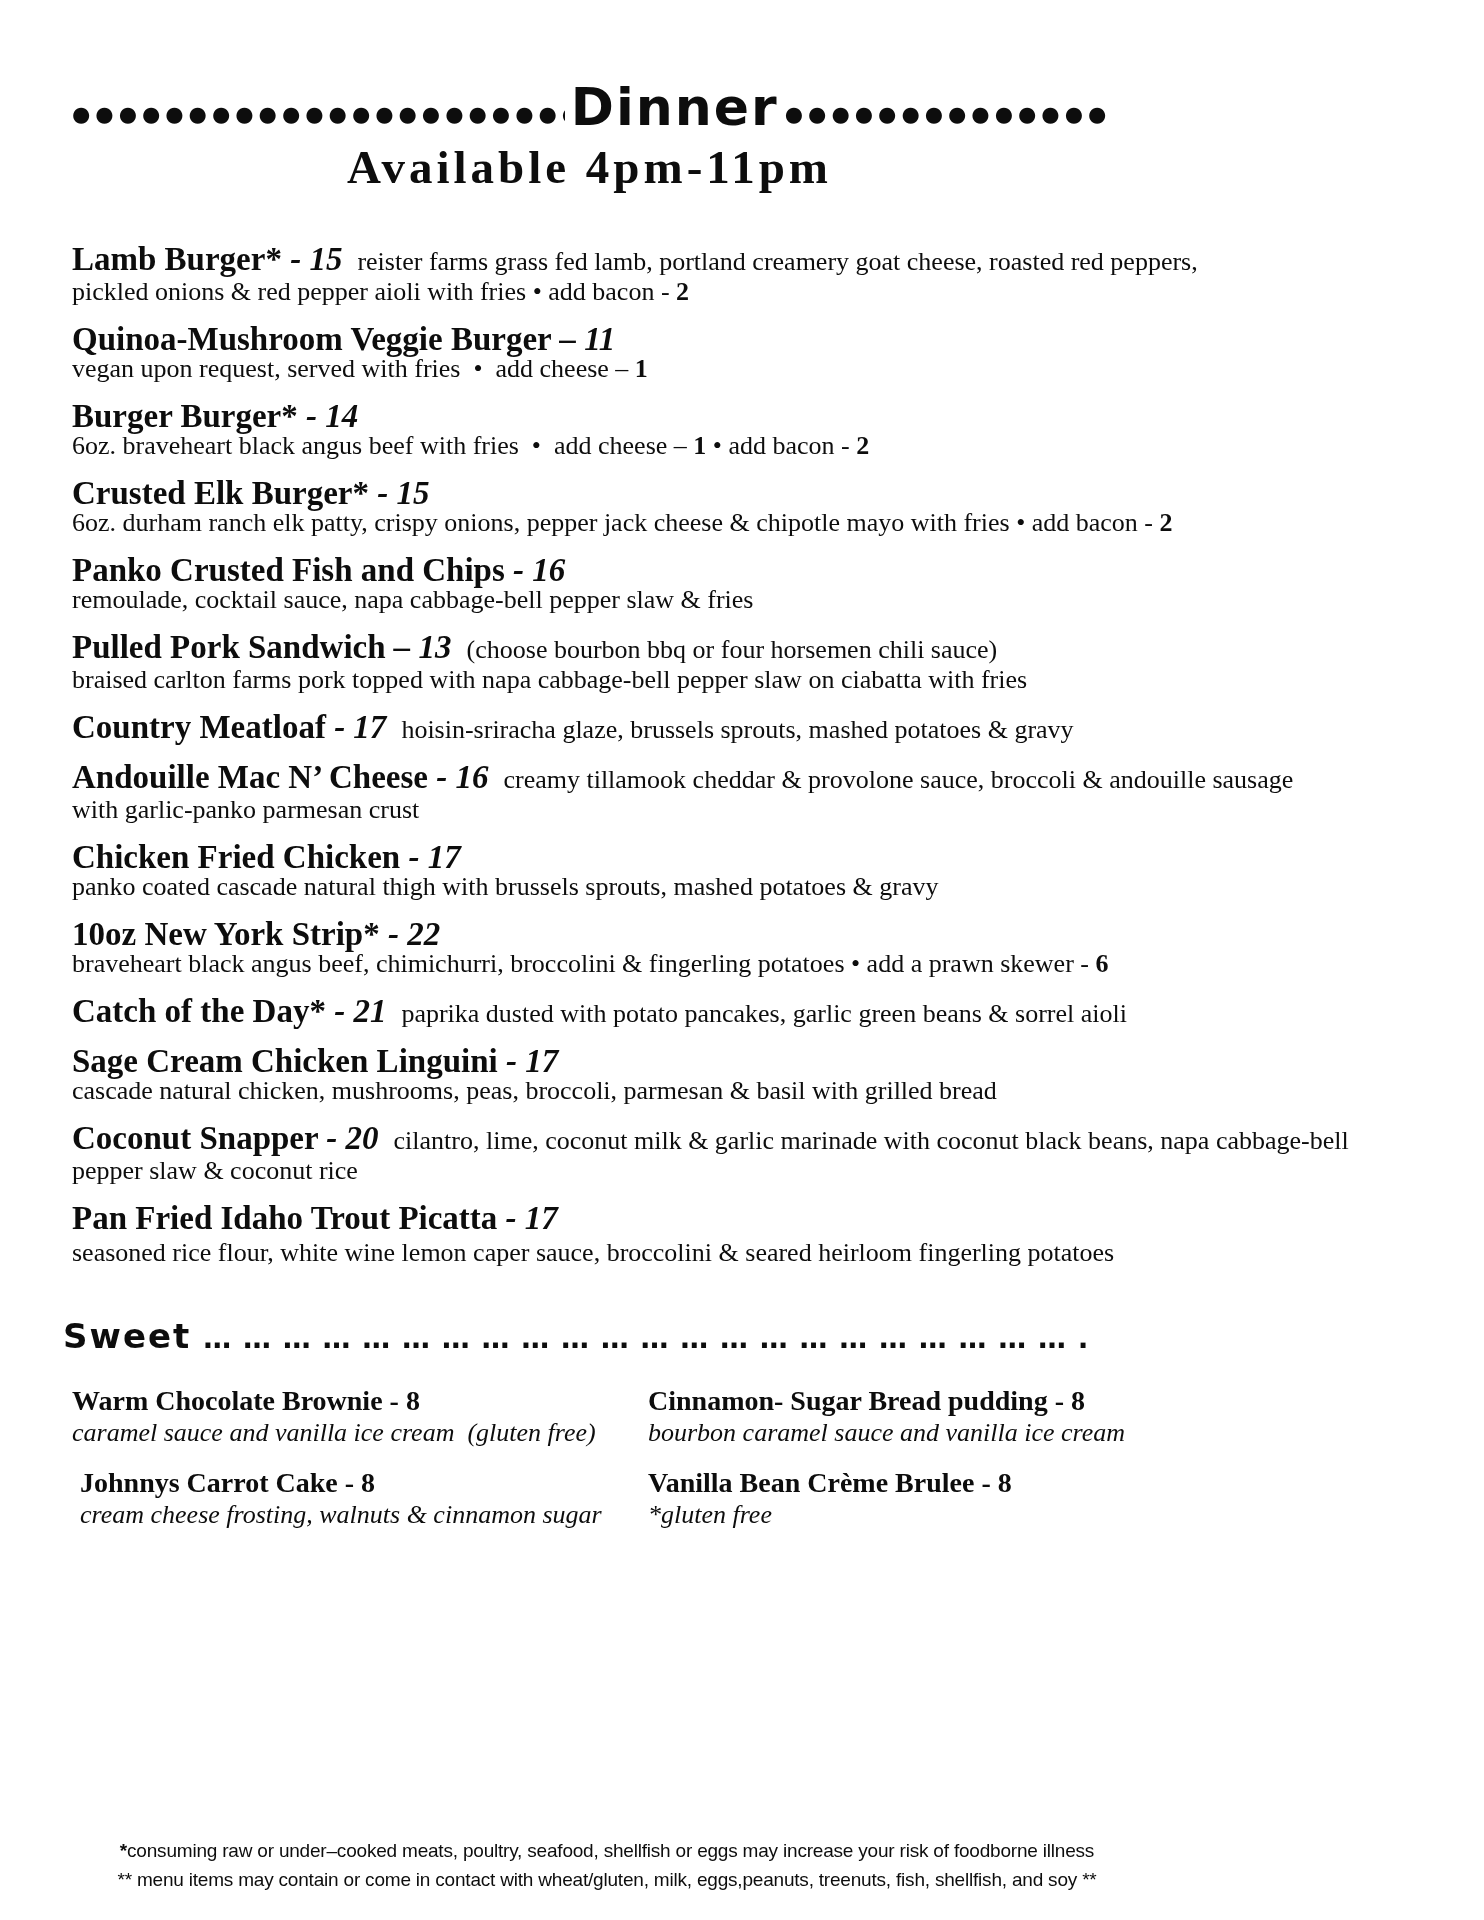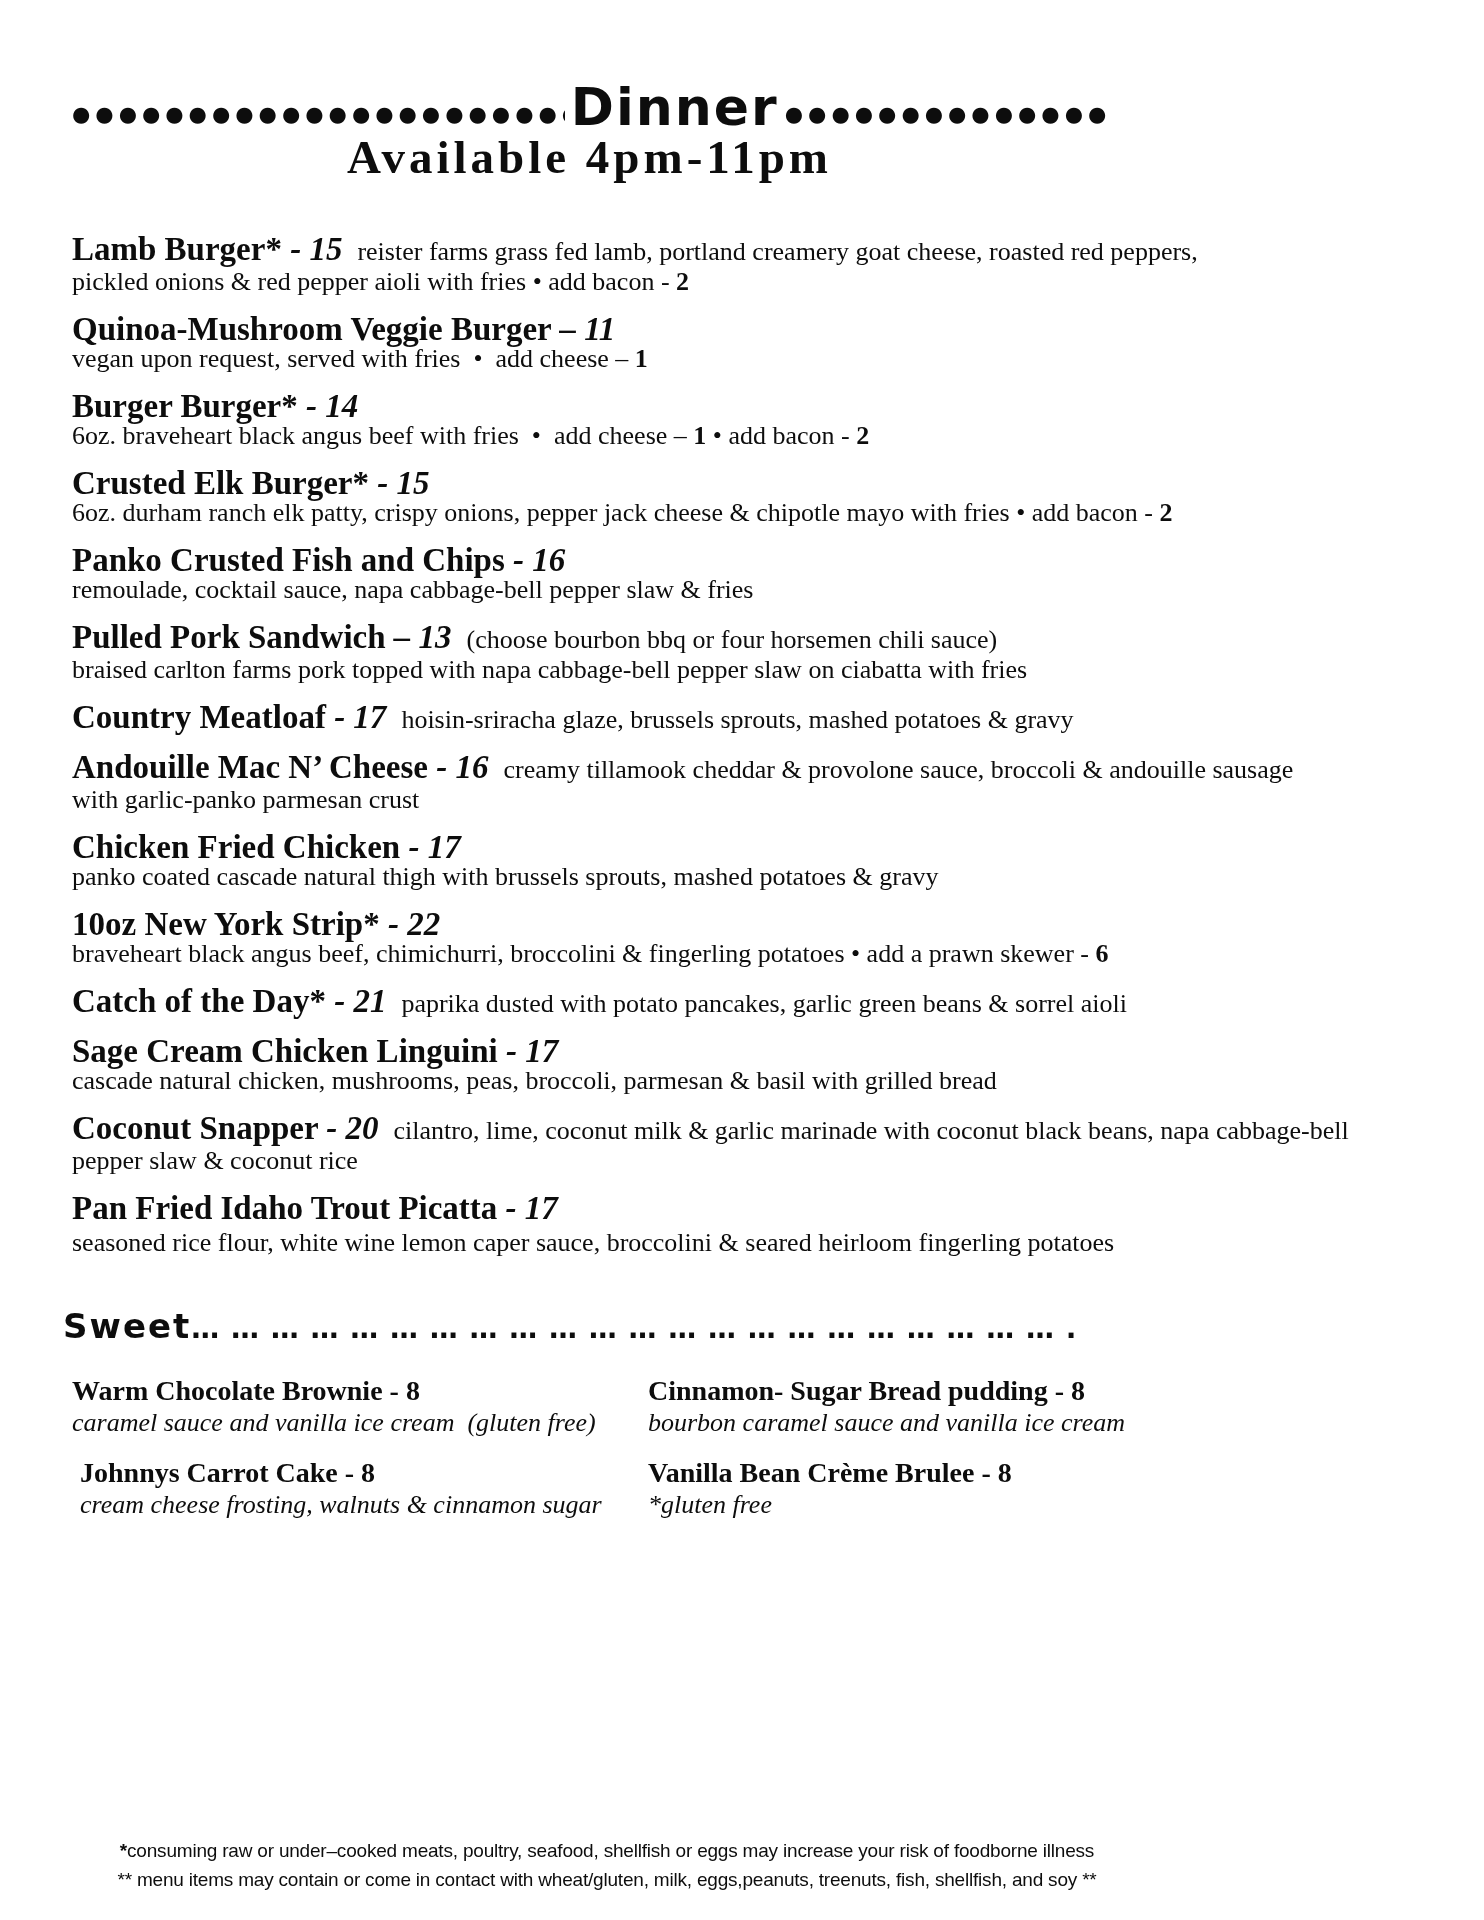--- a/index.html
+++ b/index.html
@@ -38,21 +38,21 @@
     line-height: 46px;
     letter-spacing: 2px;
     padding: 0 6px;
   }
   .subtitle {
     font-weight: bold;
     font-size: 47px;
     line-height: 50px;
     letter-spacing: 4px;
     text-align: center;
-    margin-top: 2px;
+    margin-top: 12px;
   }
 
   
   .menu-items {
     margin: 52px 60px 0 72px;
   }
   .menu-item { margin-bottom: 17px; }
   .menu-item:nth-child(13) { }
   .menu-item:nth-child(14) { margin-top: 12px; }
   .menu-item:nth-child(15) { margin-top: 12px; }
@@ -76,20 +76,21 @@
   .menu-item:nth-child(14) .desc.block { margin-top: 5px; }
   .desc strong { font-weight: bold; }
 
   
   .sweet-heading-row {
     margin: 50px 60px 16px 63px;
     display: flex;
     align-items: baseline;
     white-space: nowrap;
     overflow: hidden;
+    gap: 12px;
   }
   .sweet-title {
     font-family: "DejaVu Sans", sans-serif;
     font-weight: bold;
     font-size: 34px;
     line-height: 36px;
     letter-spacing: 2px;
   }
   .sweet-dots {
     font-family: "DejaVu Sans", sans-serif;

